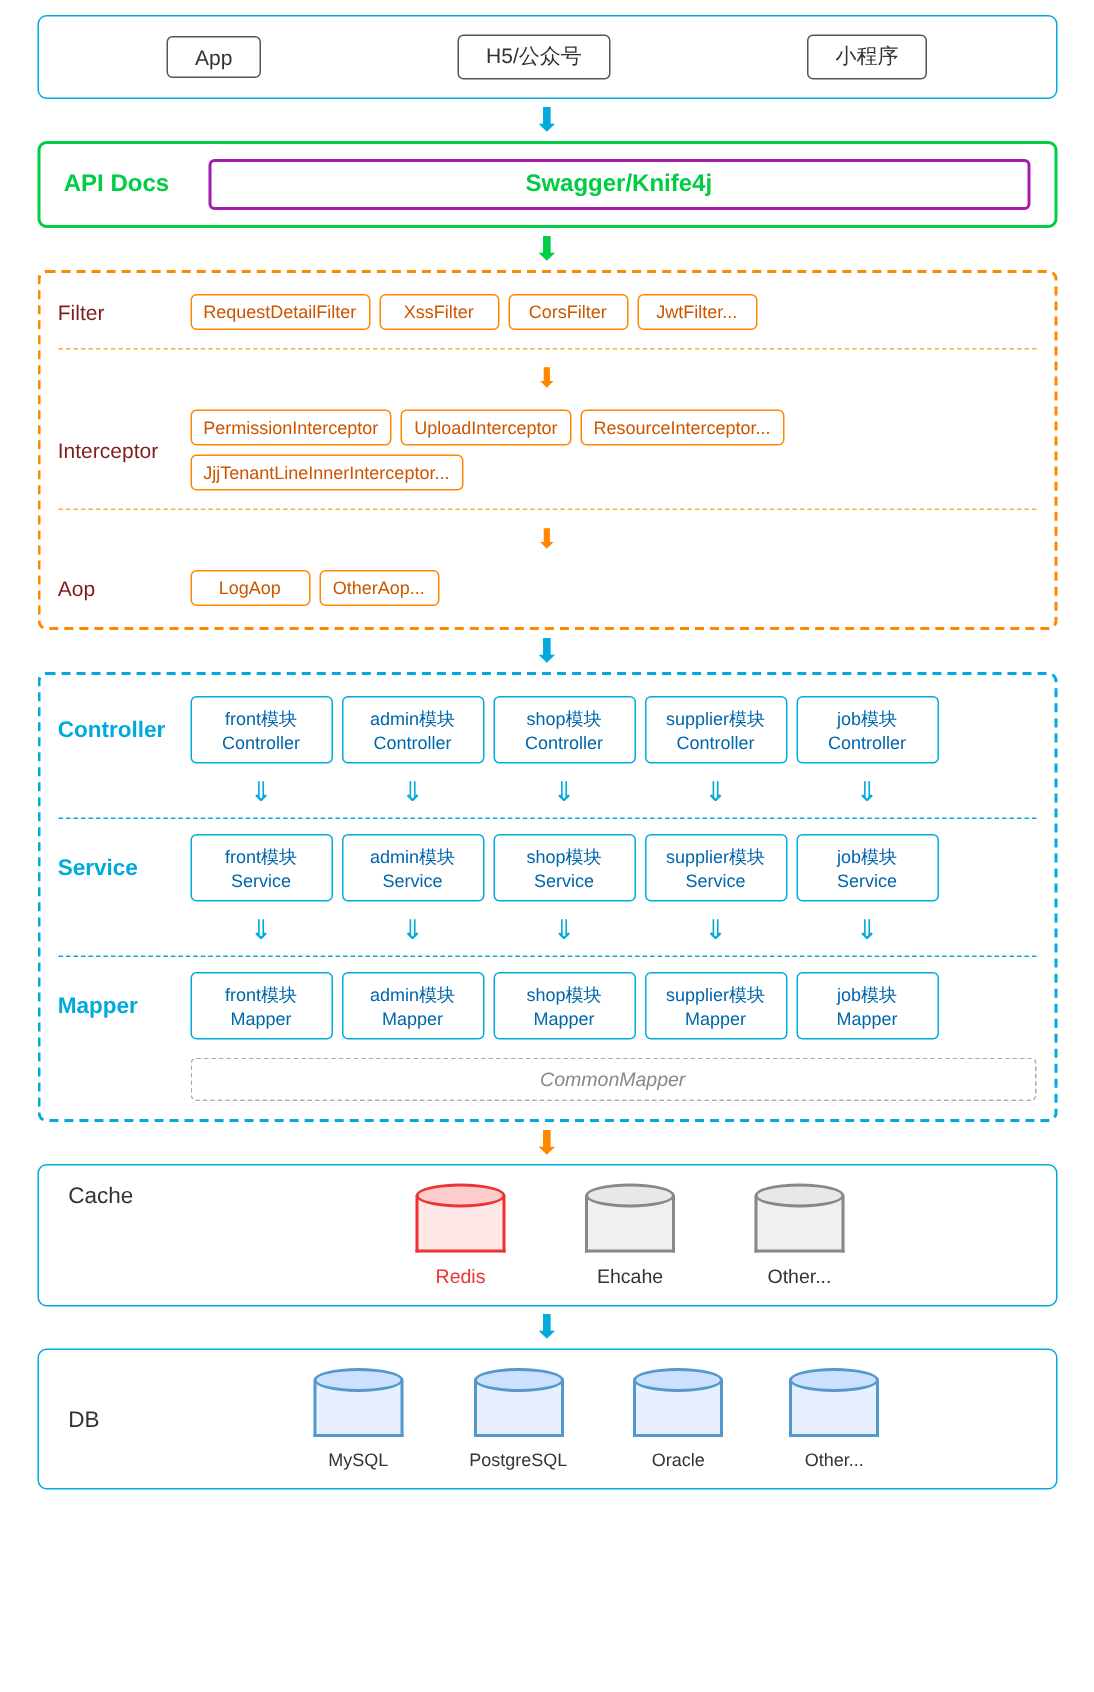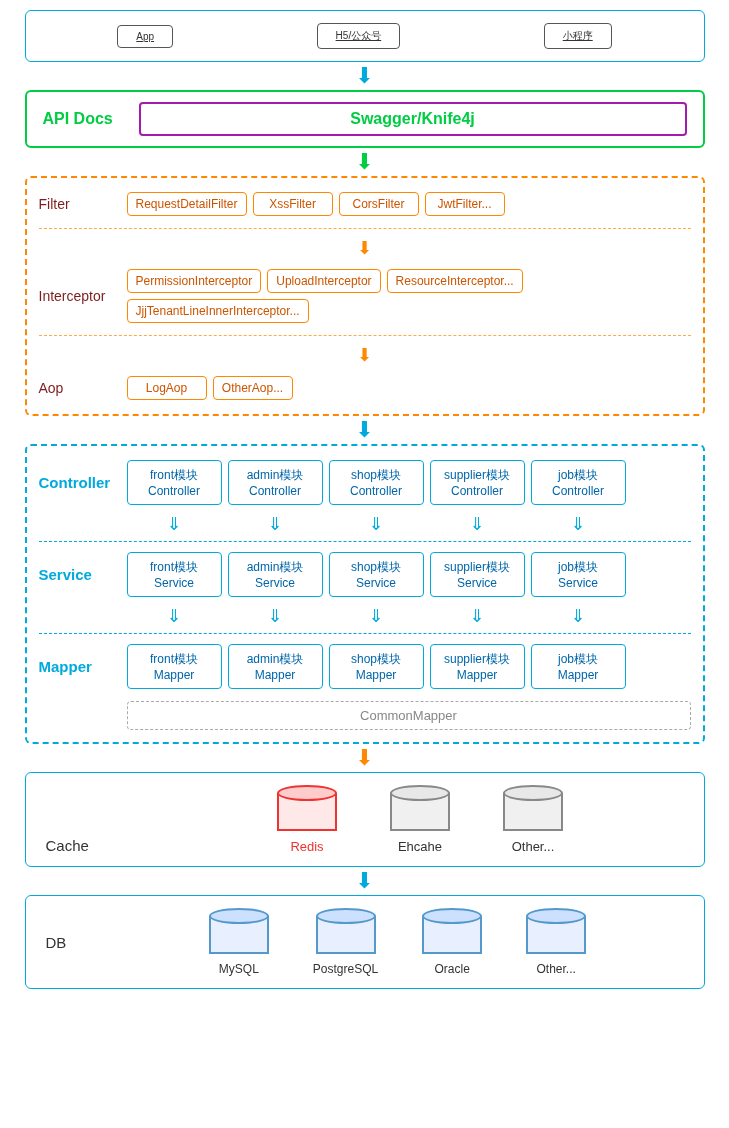--- a/index.html
+++ b/index.html
@@ -27,23 +27,22 @@
       display: flex;
       justify-content: space-around;
       align-items: center;
       padding: 12px 20px;
       margin-bottom: 0;
     }
     .client-item {
       border: 1.5px solid #555;
       border-radius: 4px;
       padding: 5px 18px;
-      font-size: 10px;
+      font-size: 14px;
       color: #333;
-      text-decoration: underline;
     }
 
     
     .arrow-down {
       display: flex;
       justify-content: center;
       align-items: center;
       height: 28px;
       color: #00aadd;
       font-size: 22px;
@@ -173,29 +172,30 @@
       text-align: center;
     }
     .common-mapper-box {
       border: 1.5px dashed #aaa;
       border-radius: 4px;
       text-align: center;
       padding: 6px;
       font-size: 13px;
       color: #888;
       margin: 4px 0 2px 0;
+      font-style: italic;
     }
 
     
     .cache-box {
       border: 1.5px solid #00aadd;
       border-radius: 6px;
       width: 680px;
       display: flex;
-      align-items: flex-end;
+      align-items: flex-start;
       padding: 12px 20px;
       gap: 28px;
     }
     .cache-label {
       font-size: 15px;
       color: #333;
       min-width: 70px;
     }
     .cache-items {
       display: flex;

